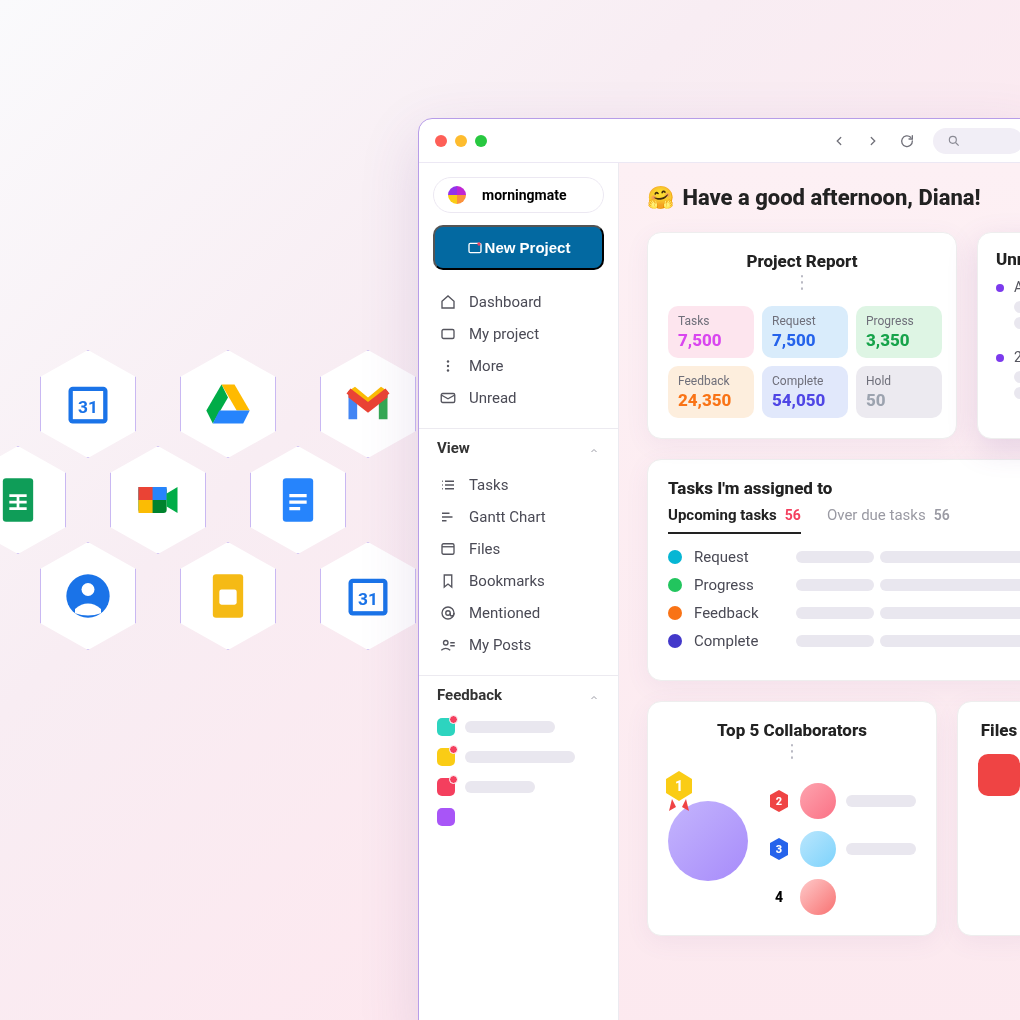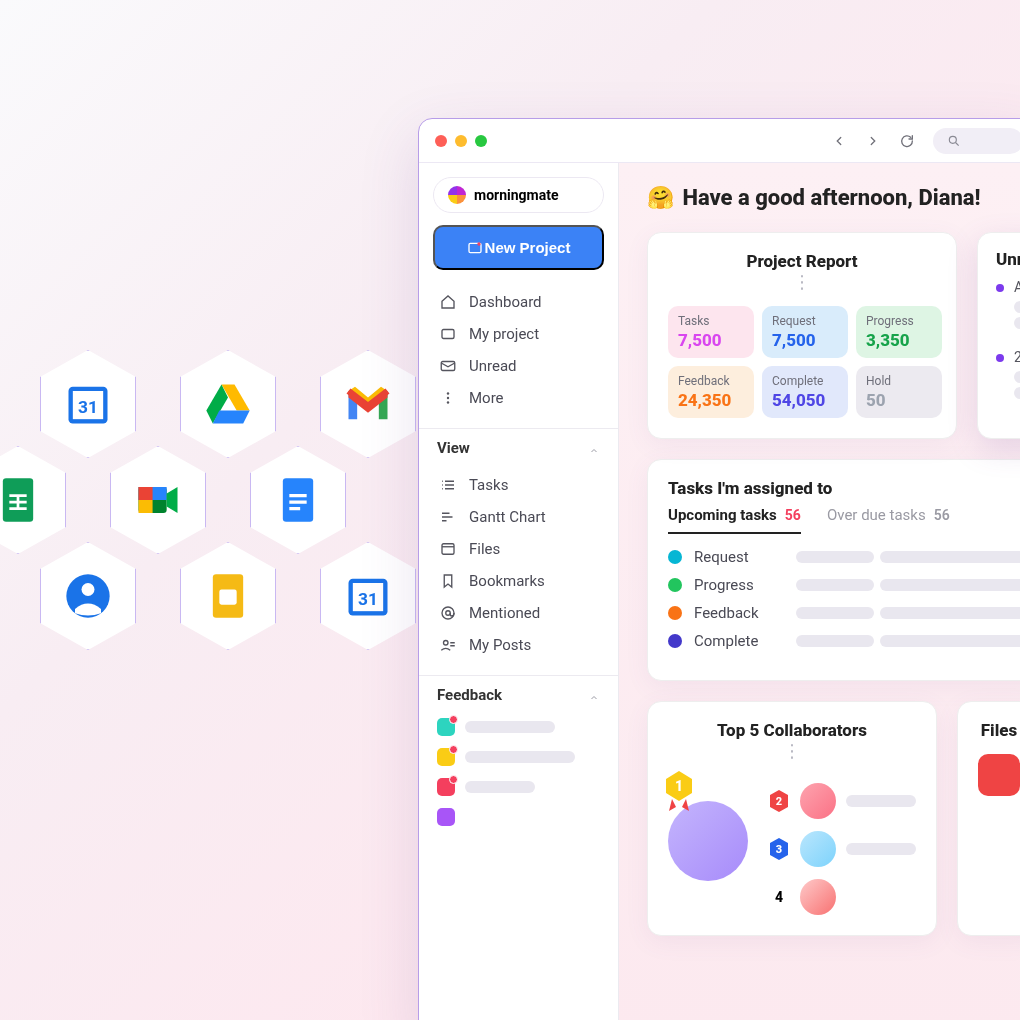--- a/index.html
+++ b/index.html
@@ -37,28 +37,28 @@
 .nav-btn { width: 16px; height: 16px; display:flex; align-items:center; justify-content:center; cursor:pointer; }
 .search-pill { display:flex; align-items:center; background:#f1eef6; border-radius: 20px; padding: 6px 14px; min-width: 90px; color:#8a8a94; }
 
 .body { display:flex; flex:1; overflow:hidden; }
 .sidebar {
   width: 200px; border-right: 1px solid #eceaf0; display:flex; flex-direction:column;
   background: #fff; padding-bottom: 10px;
 }
 .logo-chip {
   margin: 14px 14px 12px; border: 1px solid #ece8f2; border-radius: 22px;
-  padding: 8px 14px; display:flex; align-items:center; gap:8px; font-weight:700; font-size:14px;
+  padding: 8px 14px; display:flex; align-items:center; gap:16px; font-weight:700; font-size:14px;
 }
 .logo-swatch {
   width: 18px; height: 18px; border-radius: 50%;
   background: conic-gradient(#c026d3 0 25%, #fb923c 25% 50%, #facc15 50% 75%, #9333ea 75% 100%);
 }
 .new-proj {
-  margin: 0 14px 14px; background:#3b82f6; color:#fff; border-radius: 10px;
+  margin: 0 14px 14px; background:#0369a1; color:#fff; border-radius: 10px;
   padding: 12px 14px; display:flex; align-items:center; justify-content:center; gap:2px; font-weight:700; font-size:15px;
   cursor:pointer;
 }
 .nav-list { padding: 2px 16px 14px; }
 .nav-item { display:flex; align-items:center; gap:12px; padding: 7px 4px; color:#4a4a55; font-size:15px; cursor:pointer; }
 .nav-item .ico { width: 18px; height: 18px; color:#55555e; }
 
 .section-head {
   display:flex; align-items:flex-end; justify-content:space-between;
   padding: 10px 18px; border-top: 1px solid #eceaf0; font-weight:700; color:#333; font-size:15px;
@@ -255,32 +255,32 @@
           <span>Dashboard</span>
         </div>
         <div class="nav-item">
           <svg class="ico" viewBox="0 0 24 24">
               <rect x="4" y="6" width="16" height="12" rx="2" stroke="currentColor" stroke-width="1.8" fill="none"></rect>
             </svg>
           <span>My project</span>
         </div>
         <div class="nav-item">
           <svg class="ico" viewBox="0 0 24 24">
-              <rect x="3" y="6" width="18" height="12" rx="2" stroke="currentColor" stroke-width="1.8" fill="none"></rect>
-              <path d="M3 8 L12 13 L21 8" stroke="currentColor" stroke-width="1.8" fill="none"></path>
-            </svg>
-          <span>Unread</span>
-        </div>
-        <div class="nav-item">
-          <svg class="ico" viewBox="0 0 24 24">
               <circle cx="12" cy="6" r="1.6" fill="currentColor"></circle>
               <circle cx="12" cy="12" r="1.6" fill="currentColor"></circle>
               <circle cx="12" cy="18" r="1.6" fill="currentColor"></circle>
             </svg>
           <span>More</span>
+        </div>
+        <div class="nav-item">
+          <svg class="ico" viewBox="0 0 24 24">
+              <rect x="3" y="6" width="18" height="12" rx="2" stroke="currentColor" stroke-width="1.8" fill="none"></rect>
+              <path d="M3 8 L12 13 L21 8" stroke="currentColor" stroke-width="1.8" fill="none"></path>
+            </svg>
+          <span>Unread</span>
         </div>
       </div>
 
       <div class="section-head">
         <span>View</span>
         <svg class="chev" viewBox="0 0 24 24">
             <path d="M7 14 L12 9 L17 14" stroke="currentColor" stroke-width="2" fill="none"></path>
           </svg>
       </div>
       <div class="nav-list">

